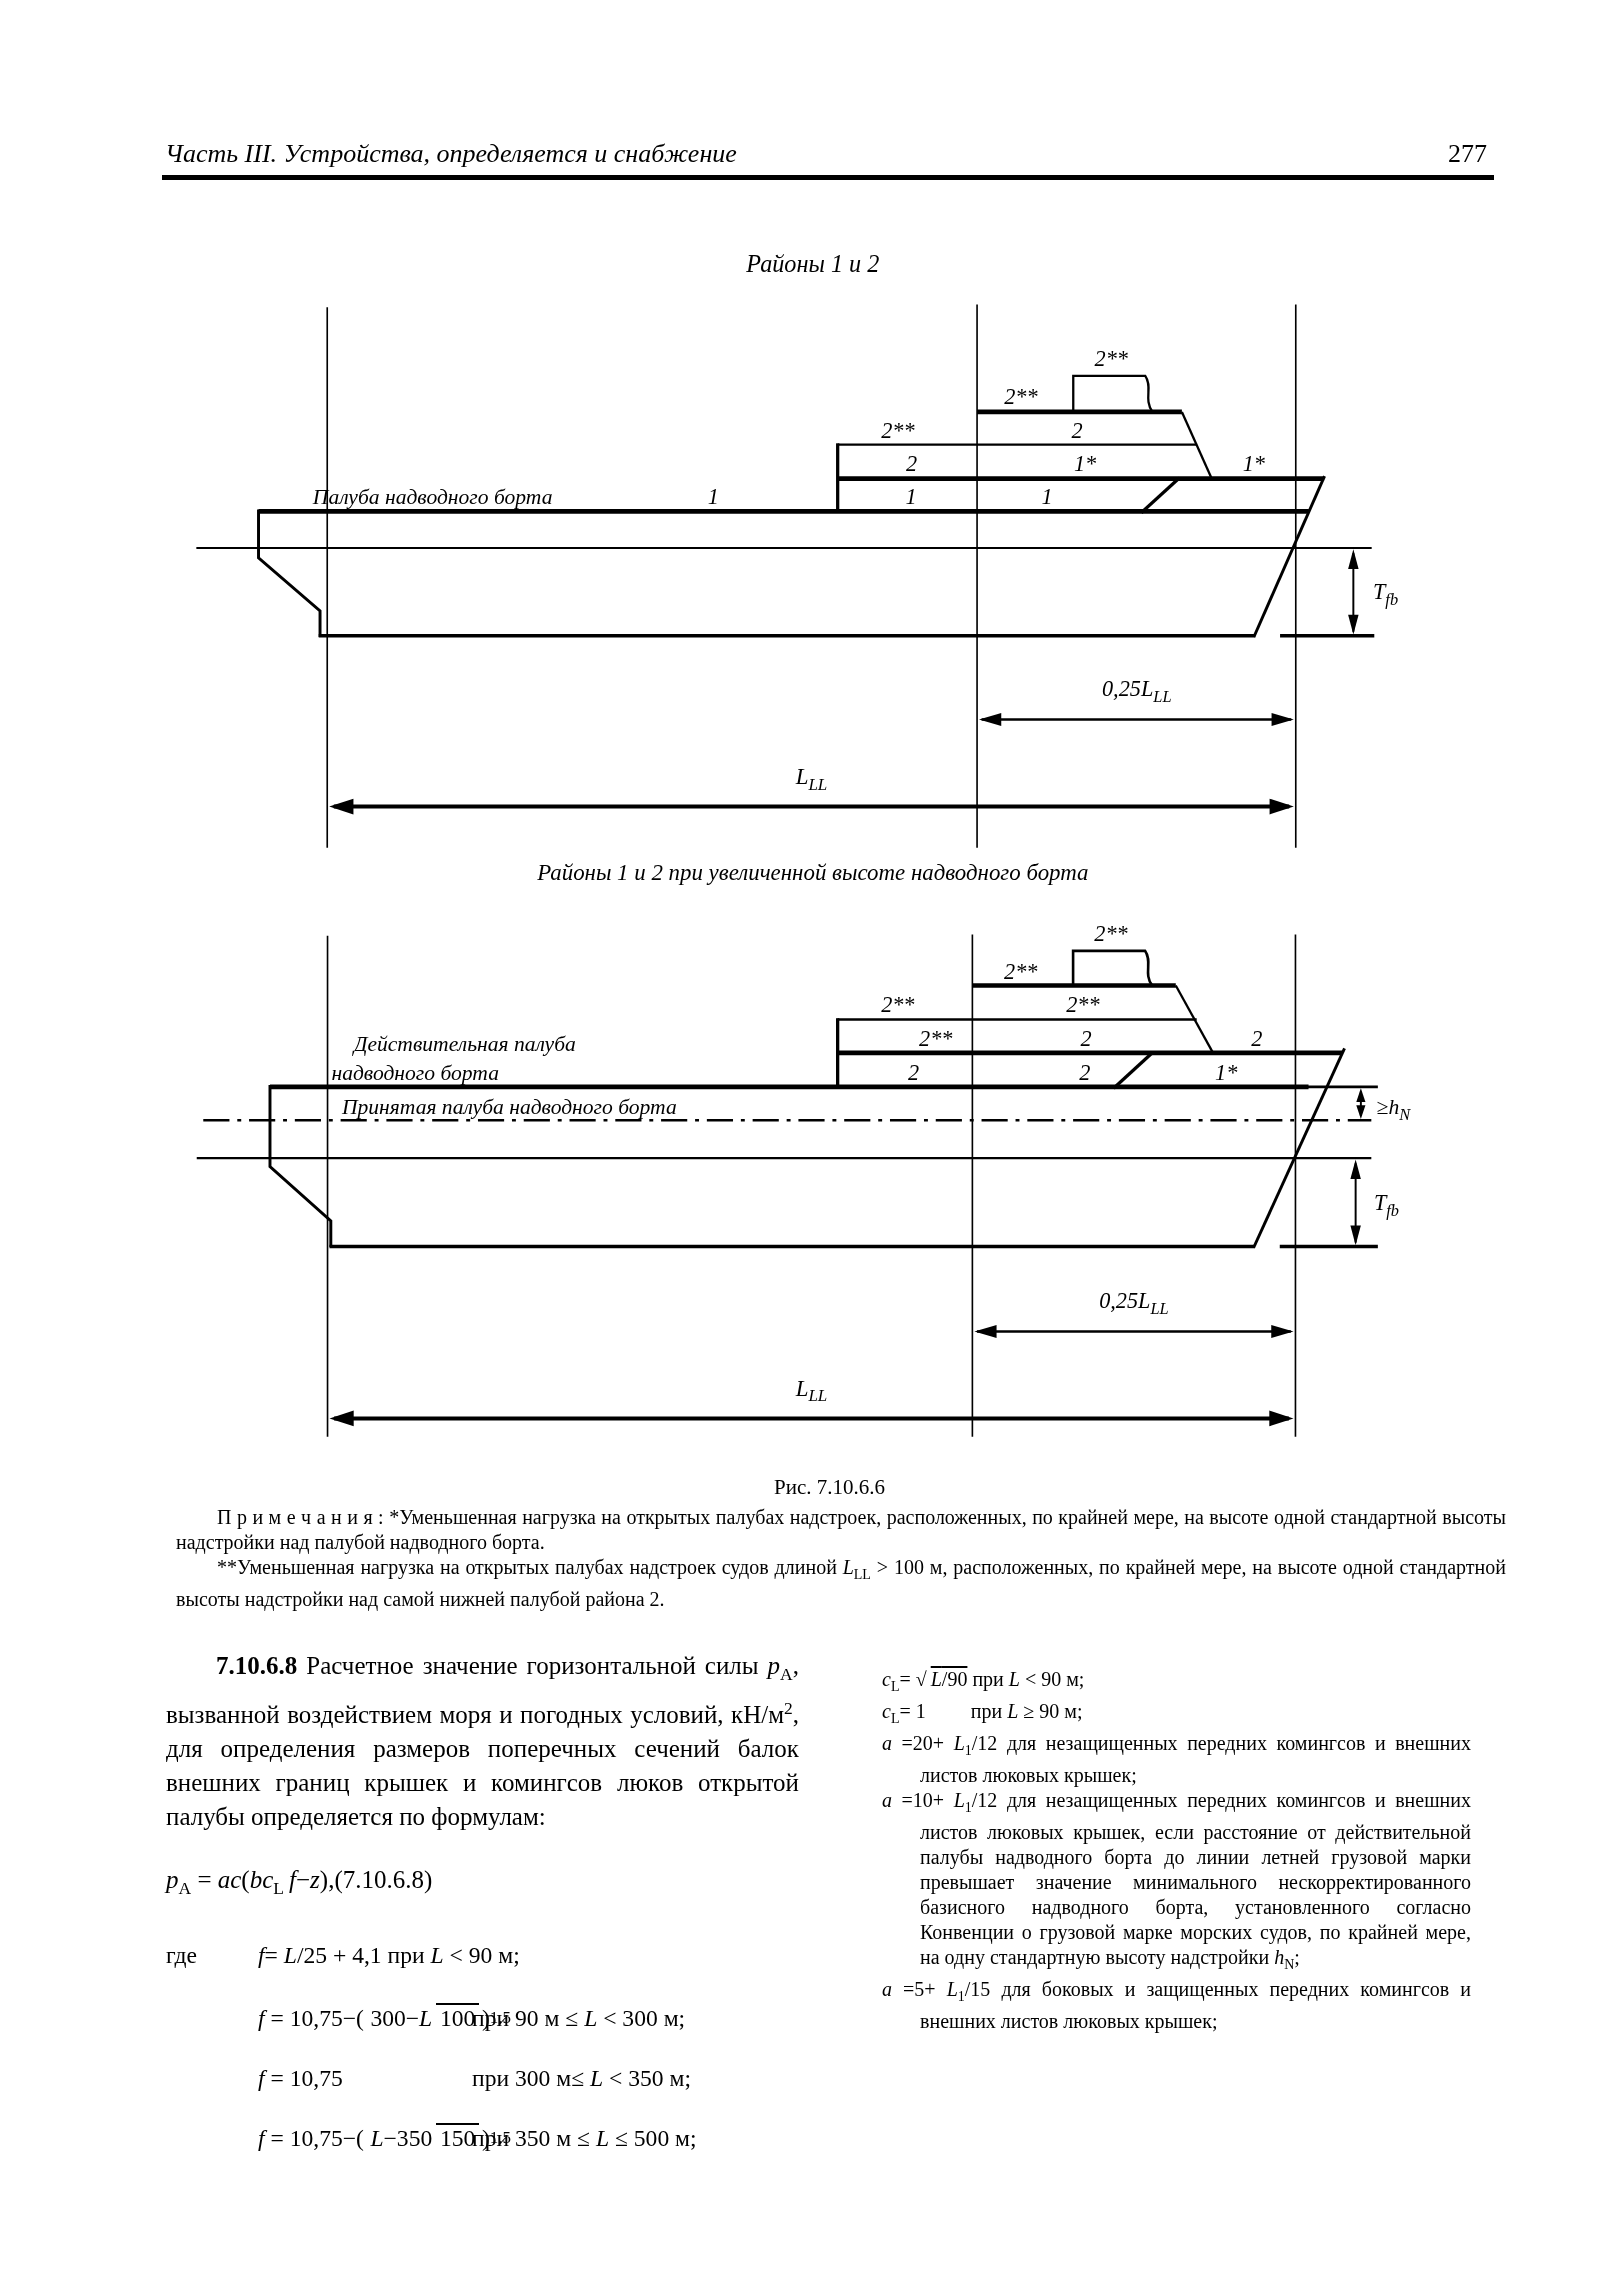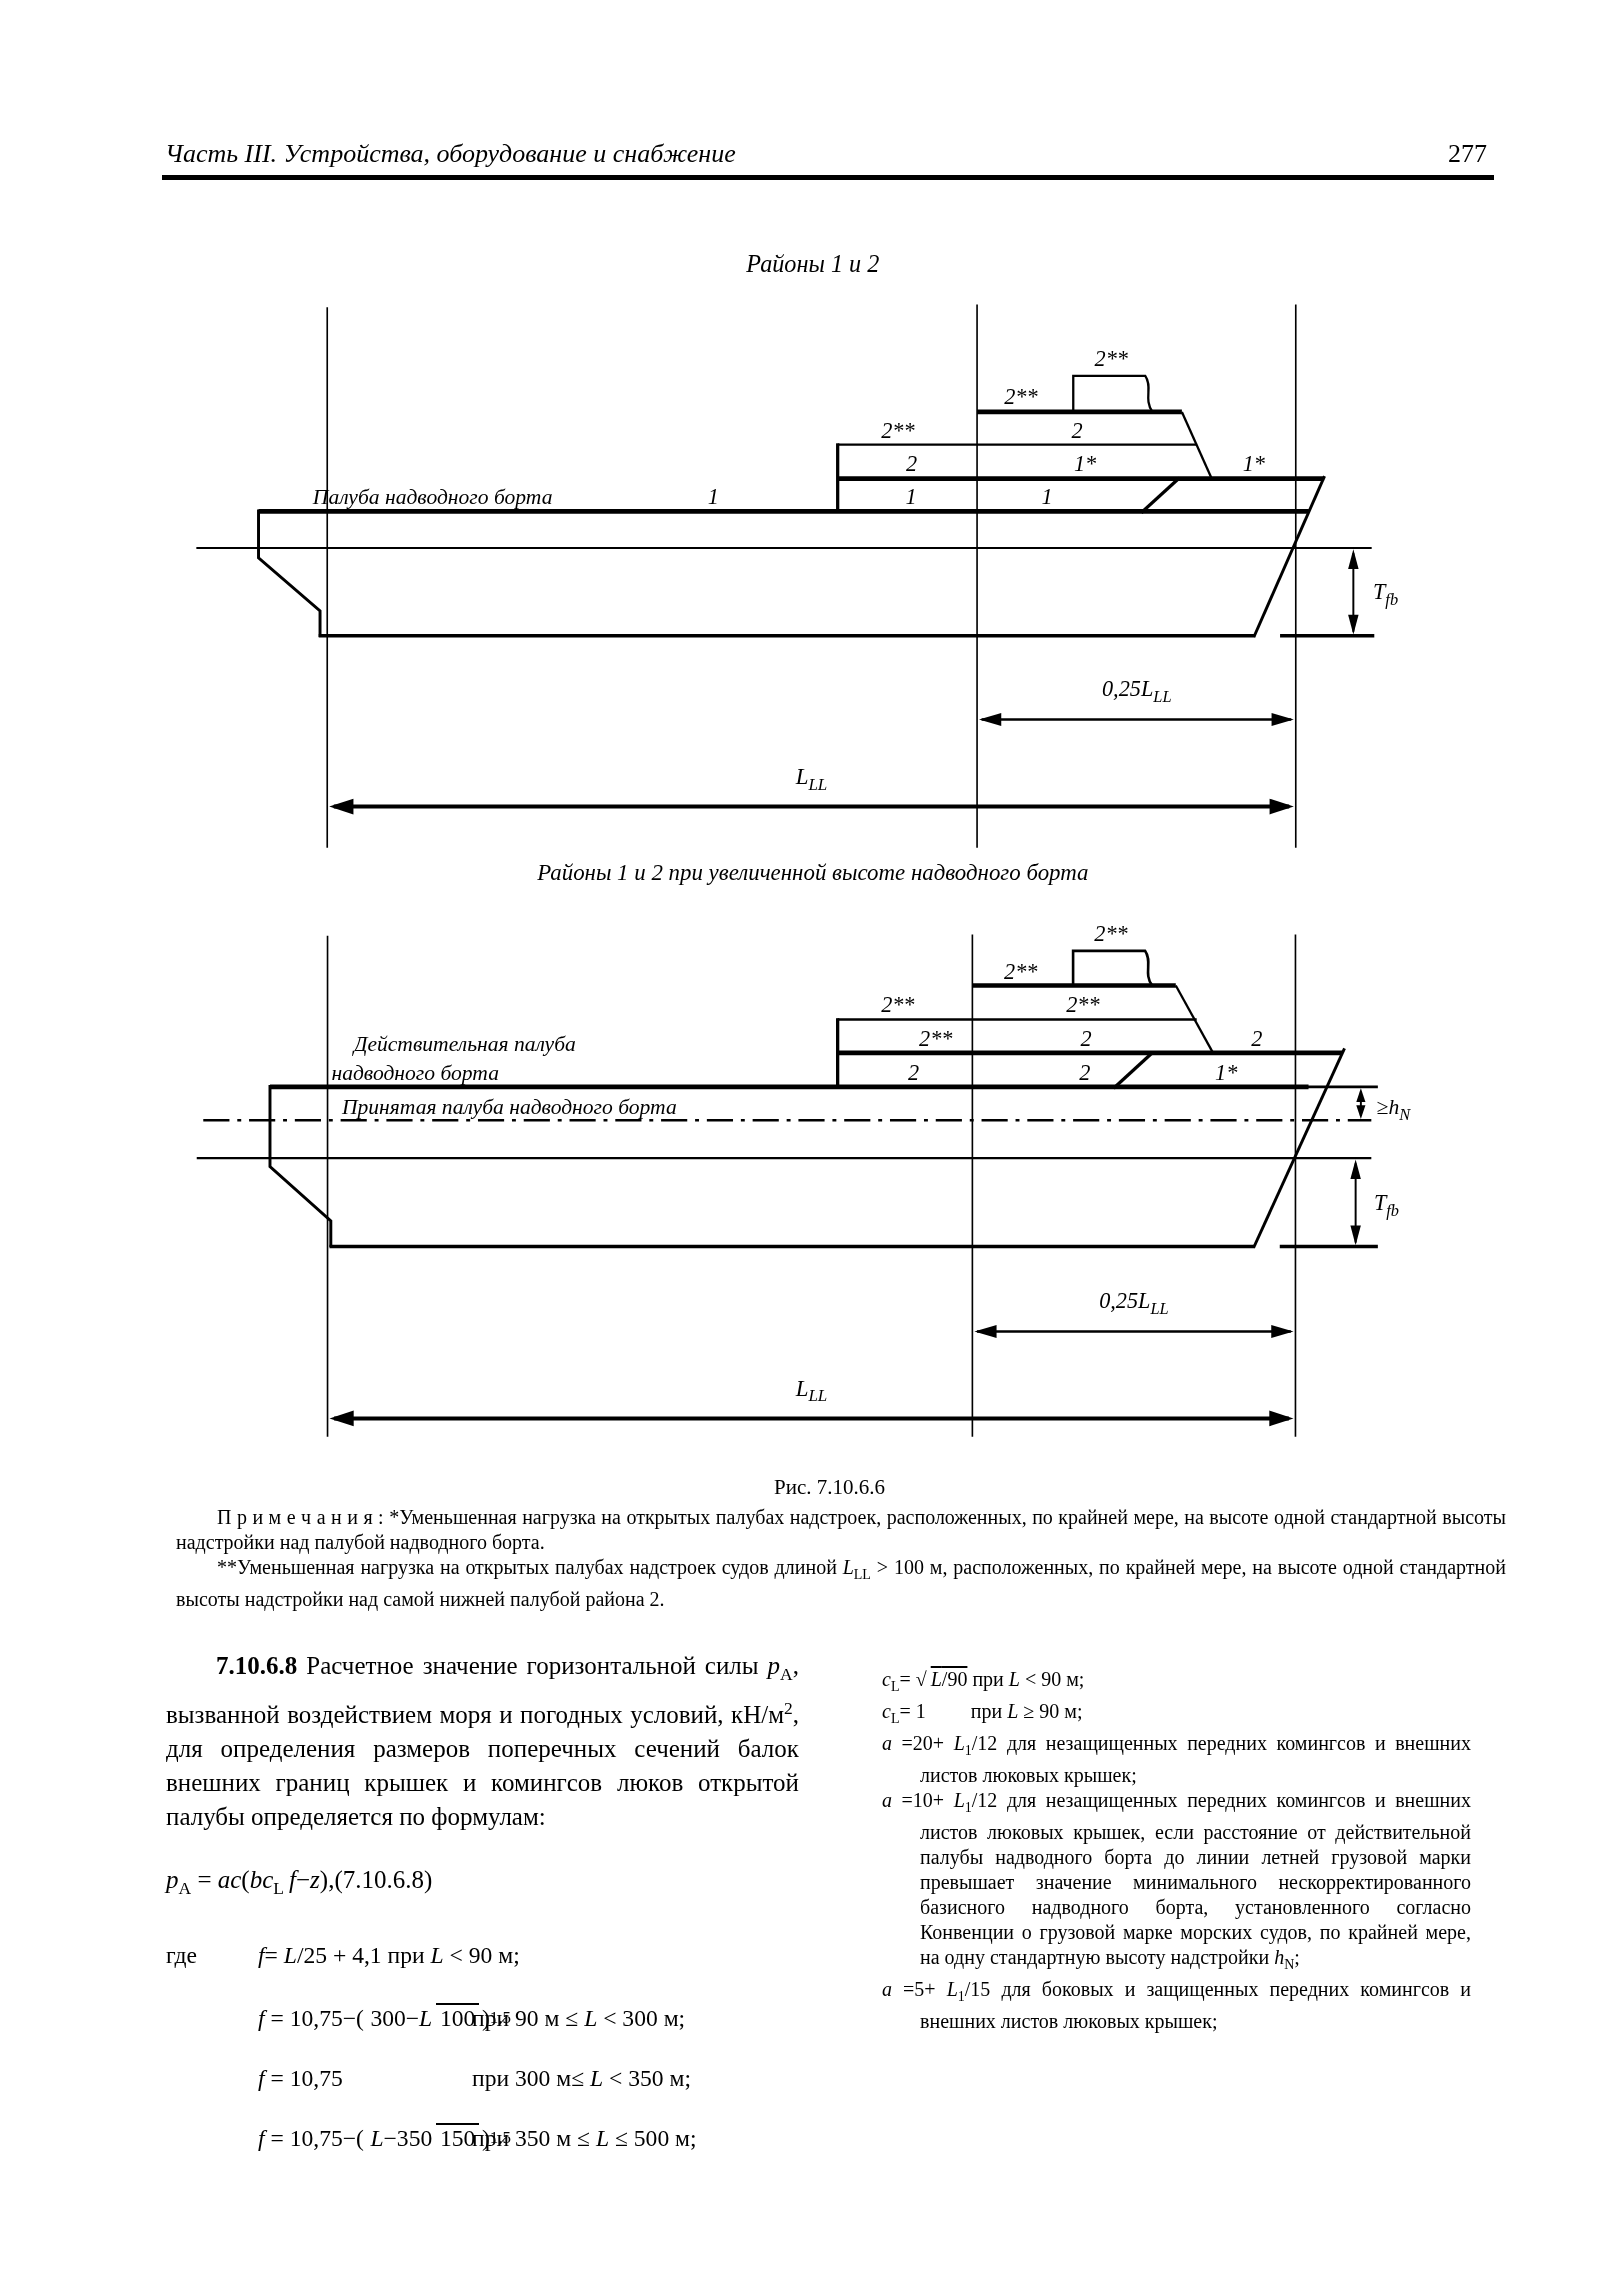--- a/index.html
+++ b/index.html
@@ -35,21 +35,21 @@
   #col-right p.hang{padding-left:38px;text-indent:-38px;}
   .ov{text-decoration:overline;}
   sub{font-size:70%;}
   sup{font-size:70%;}
 </style>
 </head>
 <body>
 
 <div id="page">
 
-  <div id="hdr-title">Часть III. Устройства, оборудование и снабжение</div>
+  <div id="hdr-title">Часть III. Устройства, определяется и снабжение</div>
   <div id="hdr-page">277</div>
   <div id="hdr-rule"></div>
 
   <svg style="top:247px" width="1623" height="623" viewBox="0 378 2480 952">
     <g>
       <text x="1242" y="416" font-size="37" text-anchor="middle">Районы 1 и 2</text>
     </g>
     <g stroke="#000">
       <line x1="500" y1="470" x2="500" y2="1296" stroke-width="2.5"></line>
       <line x1="1493" y1="466" x2="1493" y2="1296" stroke-width="2.5"></line>

